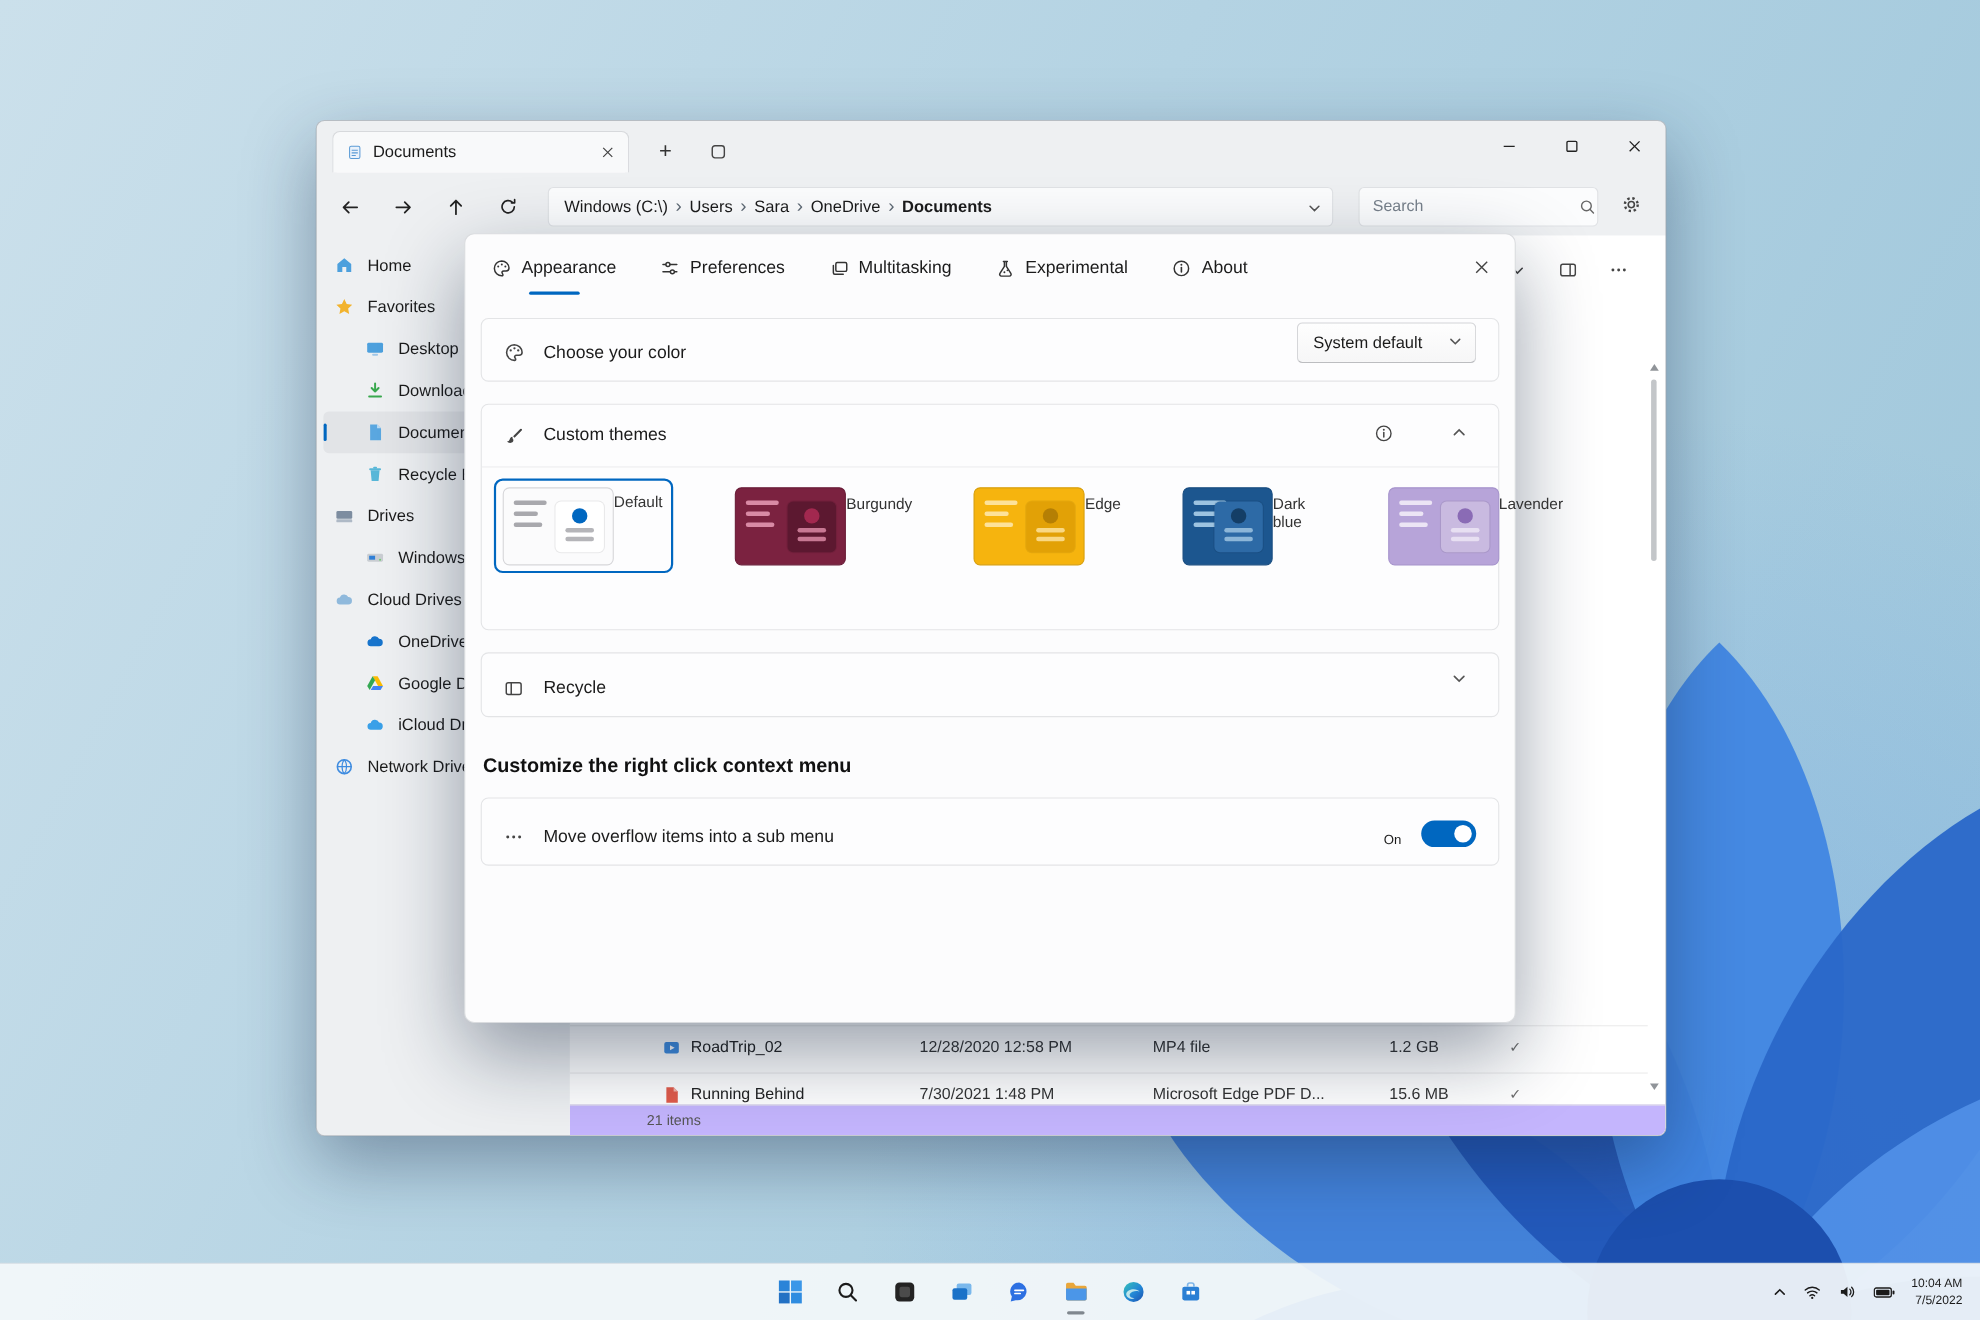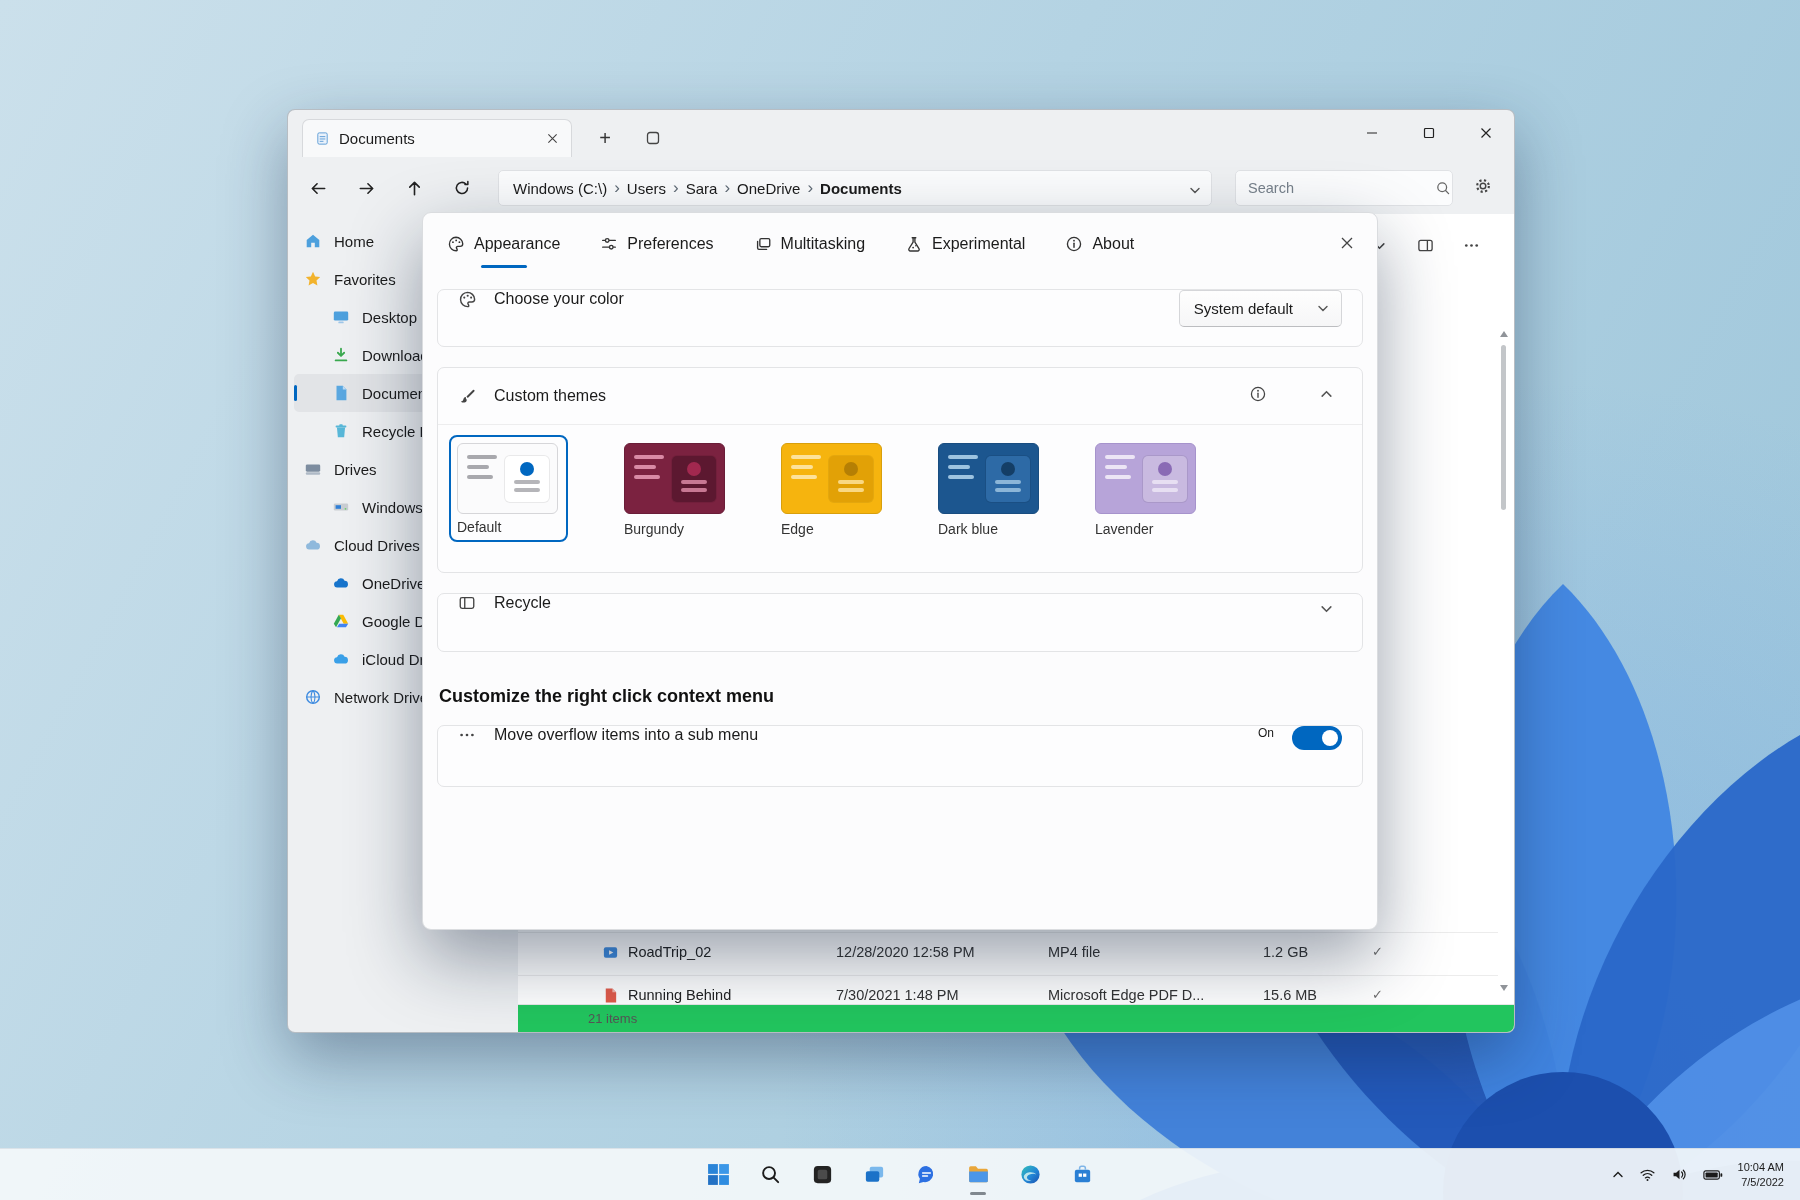--- a/index.html
+++ b/index.html
@@ -40,48 +40,48 @@
   .sb-item.selected::before{content:"";position:absolute;left:0;top:11px;width:3px;height:16px;border-radius:2px;background:var(--accent)}
   .sb-ico{width:20px;flex:none;display:flex}
 
   .main{position:absolute;left:230px;top:104px;right:0;bottom:0;background:#fff;border-top-left-radius:8px;overflow:hidden}
   .view-icons{position:absolute;top:16px;right:28px;display:flex;gap:16px}
   .vi{width:30px;height:30px;display:flex;align-items:center;justify-content:center;color:#444;border-radius:4px}
   .frow{position:absolute;left:0;right:16px;height:41px;border-top:1px solid #ececec;font-size:14.5px;color:#222}
   .frow span,.frow .fi{position:absolute;top:11px;white-space:nowrap}
   .fi{left:84px;display:flex}
   .fname{left:110px}.fdate{left:318px;color:#333}.ftype{left:530px;color:#333}.fsize{left:745px;color:#333}.fcheck{left:854px;color:#6d6d6d;font-size:13px}
-  .statusbar{position:absolute;left:0;right:0;bottom:0;height:28px;background:#22c55e;border-top:1px solid #e7e7e7;display:flex;align-items:center;padding-left:70px;font-size:13px;color:#555}
+  .statusbar{position:absolute;left:0;right:0;bottom:0;height:28px;background:#c4b5fd;border-top:1px solid #e7e7e7;display:flex;align-items:center;padding-left:70px;font-size:13px;color:#555}
   .scrollbar{position:absolute;right:5px;top:117px;width:10px;height:660px}
   .sarrow{position:absolute;left:1px;width:0;height:0;border-left:4px solid transparent;border-right:4px solid transparent}
   .sarrow.up{top:0;border-bottom:6px solid #909499}
   .sarrow.down{bottom:0;border-top:6px solid #909499}
   .sthumb{position:absolute;left:2px;top:14px;width:5px;height:165px;border-radius:3px;background:#c3c6c9}
 
   
   .dialog{position:absolute;left:422px;top:212px;width:956px;height:718px;background:#fcfcfd;border:1px solid #dadcdf;border-radius:9px;box-shadow:0 28px 72px rgba(12,28,55,.42);z-index:50}
   .dtabs{display:flex;align-items:center;height:62px;padding:0 24px;gap:40px}
   .dtab{position:relative;display:flex;align-items:center;gap:9px;font-size:16px;height:100%;color:#1b1b1b}
   .dtab .dtab-ico{display:flex}
   .dtab.sel::after{content:"";position:absolute;left:50%;transform:translateX(-50%);bottom:7px;width:46px;height:3px;border-radius:2px;background:var(--accent)}
   .dlg-close{position:absolute;right:14px;top:16px;width:32px;height:32px;display:flex;align-items:center;justify-content:center;border-radius:5px}
   .dbody{padding:0 14px}
   .card{background:#fdfdfe;border:1px solid #e3e4e6;border-radius:7px}
-  .rowcard{display:flex;align-items:flex-start;padding:0 20px}
+  .rowcard{display:flex;align-items:flex-end;padding:16px 20px}
   .card-ico{width:20px;display:flex;margin-right:16px}
   .card-label{font-size:16px}
   .spacer{flex:1}
   .card-choose{height:58px;margin-top:14px}
   .dropdown{display:flex;align-items:center;gap:24px;height:37px;padding:0 12px 0 14px;border:1px solid #d5d6d9;border-bottom-color:#bcbdc0;border-radius:5px;background:linear-gradient(#fefefe,#f6f6f7);font-size:15px}
   .card-themes{margin-top:20px;height:206px}
   .themes-head{height:57px;display:flex;align-items:center;padding:0 20px;border-bottom:1px solid #ededee}
   .hbtn{width:32px;height:32px;display:flex;align-items:center;justify-content:center;border-radius:5px}
   .info-btn{margin-right:36px}
   .themes-body{display:flex;align-items:flex-start;padding:10px 20px 0 11px;gap:56px}
-  .titem{display:flex;flex-direction:column;margin-top:8px}
+  .titem{display:flex;margin-top:8px}
   .titem.sel{margin-top:0;border:2px solid var(--accent);border-radius:8px;padding:6px 8px 5px 6px}
   .tcard{width:101px;height:71px;border-radius:6px;background:var(--base);border:1px solid var(--bd);position:relative}
   .tlines{position:absolute;left:9px;top:11px;display:flex;flex-direction:column;gap:6px}
   .tlines i{display:block;height:4px;border-radius:2px;background:var(--line)}
   .tlines i:nth-child(1){width:30px}.tlines i:nth-child(2){width:22px}.tlines i:nth-child(3){width:26px}
   .tpanel{position:absolute;right:8px;top:12px;width:44px;height:46px;border-radius:5px;background:var(--panel);box-shadow:0 0 0 1px rgba(0,0,0,.07);display:flex;flex-direction:column;align-items:center;padding-top:6px;gap:4px}
   .tdot{width:14px;height:14px;border-radius:50%;background:var(--dot)}
   .tpanel i{display:block;width:26px;height:4px;border-radius:2px;background:var(--line);opacity:.85}
   .tname{font-size:14px;margin-top:7px;color:#333}
   .titem.sel .tname{margin-top:5px}

